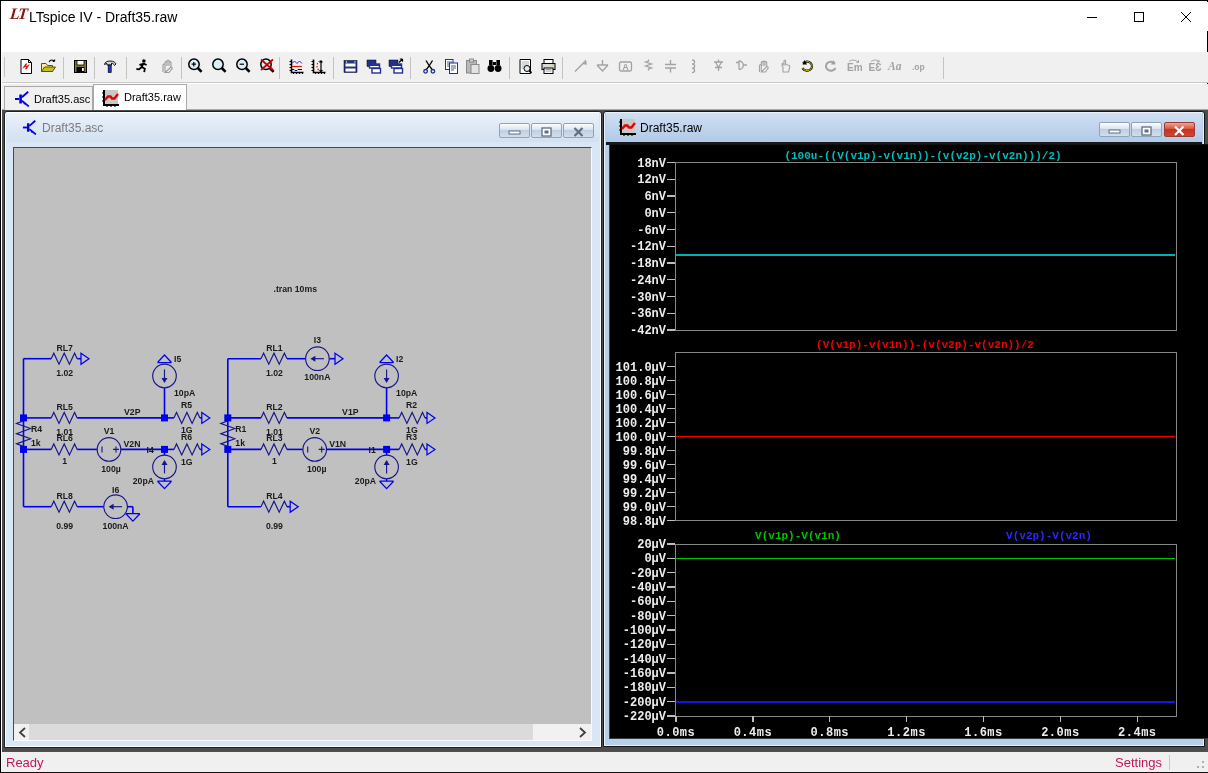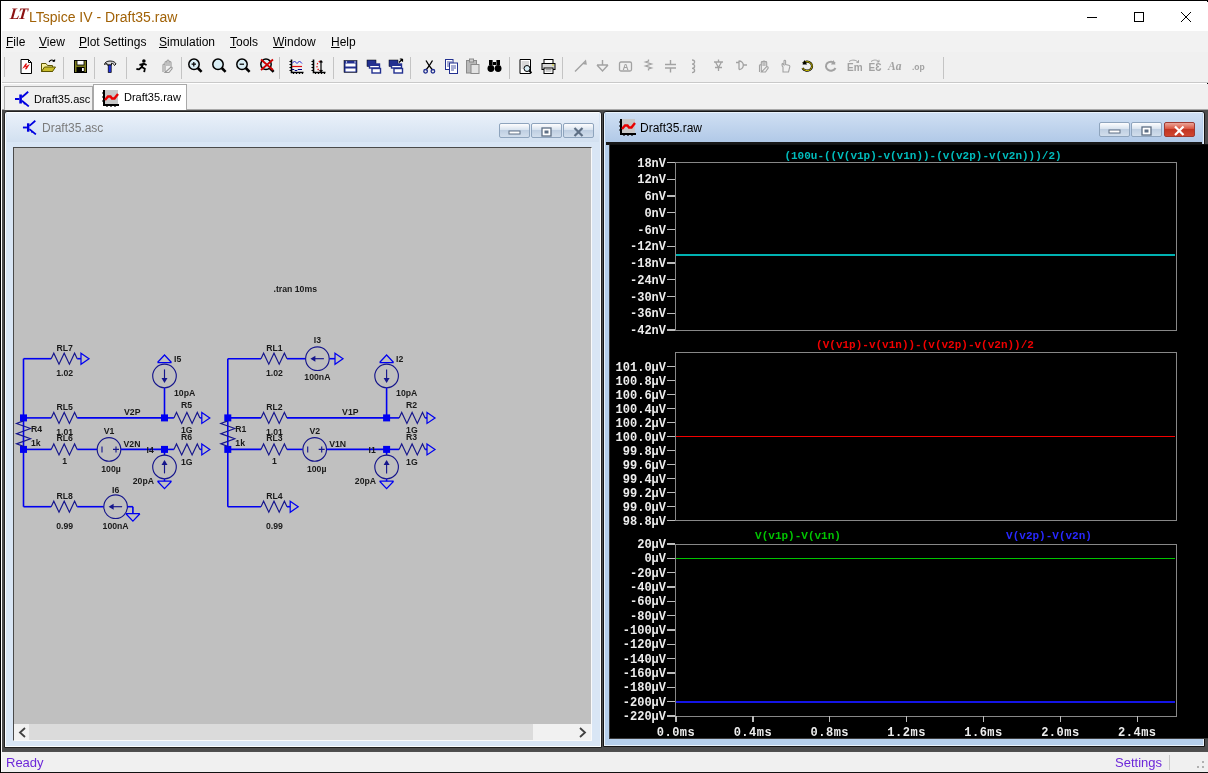--- a/index.html
+++ b/index.html
@@ -1,18 +1,18 @@
 <!DOCTYPE html>
 <html><head><meta charset="utf-8"><style>
 *{margin:0;padding:0;box-sizing:border-box}
 html,body{width:1208px;height:773px;overflow:hidden;font-family:"Liberation Sans",sans-serif;background:#fff}
 .abs{position:absolute}
 #app{position:absolute;left:0;top:0;width:1208px;height:773px;border:1px solid #000;background:#fff}
 #titlebar{position:absolute;left:1px;top:1px;width:1206px;height:29px;background:#fff}
-#titletext{position:absolute;left:27px;top:7px;font-size:14px;color:#a16207}
+#titletext{position:absolute;left:27px;top:7px;font-size:14px;color:#000000}
 #menubar{position:absolute;left:1px;top:30px;width:1206px;height:21px;background:#f2f2f2;font-size:12px;color:#000}
 #menubar>span{position:absolute;top:4px}
 .u{text-decoration:underline}
 #toolbar{position:absolute;left:1px;top:51px;width:1206px;height:31px;background:#f0f0f0;border-bottom:1px solid #c9c9c9}
 .tsep{position:absolute;top:5px;width:1px;height:22px;background:#c4c4c4}
 #tabbar{position:absolute;left:1px;top:83px;width:1206px;height:26px;background:#f0f0f0}
 #tabbar .tline{position:absolute;left:0;bottom:0;width:100%;height:1px;background:#a9a9a9}
 .tab1{position:absolute;left:2px;top:2px;width:89px;height:24px;background:#f0f0f0;border:1px solid #a9a9a9;border-bottom:none}
 .tab2{position:absolute;left:91px;top:0px;width:94px;height:26px;background:#fff;border:1px solid #a9a9a9;border-bottom:none;z-index:2}
 .tab1 span,.tab2 span{position:absolute;top:6px;font-size:11px;color:#000}
@@ -23,45 +23,36 @@
 #stitle .t{position:absolute;left:35px;top:8px;font-size:12px;color:#7b7b7b}
 #sclient{position:absolute;left:8px;top:34.5px;width:579px;height:594.5px;background:#c0c0c0;border:1px solid #4a4a4a;border-right-color:#fafafa;border-bottom-color:#fafafa}
 #sscroll{position:absolute;left:0px;bottom:0px;width:577px;height:16px;background:#f1f1f1}
 #sthumb{position:absolute;left:15px;top:0px;width:504px;height:16px;background:#dbdbdb}
 #wwin{position:absolute;left:601px;top:1px;width:602px;height:636px;background:#b6cfeb;border:1px solid #151515;border-radius:3px 3px 0 0;box-shadow:inset 0 0 0 1px #e9f2fb}
 #wtitle{position:absolute;left:2px;top:1px;width:596px;height:29px;background:linear-gradient(#cfdff3,#b1c9e7)}
 #wtitle .t{position:absolute;left:34px;top:8px;font-size:12px;color:#000}
 #wclient{position:absolute;left:5px;top:32px;width:631px;height:594.5px;background:#000;border:1px solid #3a3a3a;border-top-color:#111}
 .cb{position:absolute;width:31px;height:15px;border:1px solid #8ea4bd;border-radius:2px;background:linear-gradient(#fdfdfe,#d8e3ef 45%,#bfcfe2 50%,#d2deec)}
 .cbr{position:absolute;width:31px;height:15px;border:1px solid #9e3a32;border-radius:2px;background:linear-gradient(#eba599,#d9543f 45%,#c23522 50%,#d0452f)}
-#status{position:absolute;left:1px;top:750px;width:1206px;height:21px;background:#f0f0f0;font-size:13px;color:#6d28d9;border-top:1px solid #505050}
+#status{position:absolute;left:1px;top:750px;width:1206px;height:21px;background:#f0f0f0;font-size:13px;color:#be185d;border-top:1px solid #505050}
 #status .grip{position:absolute;right:2px;bottom:2px}
 </style></head><body>
 <div id="app">
 <div id="titlebar">
   <span class="abs" style="left:8px;top:3px;font-family:'Liberation Serif',serif;font-style:italic;font-weight:bold;font-size:16px;color:#8c1111;letter-spacing:-1.5px;transform:skewX(-6deg)">LT</span>
   <span id="titletext">LTspice IV - Draft35.raw</span>
   <svg class="abs" style="left:1082px;top:7px" width="16" height="16">
         <line x1="3" y1="8.5" x2="13" y2="8.5" stroke="#000" stroke-width="1"></line>
       </svg>
   <svg class="abs" style="left:1129px;top:7px" width="16" height="16">
         <rect x="3.5" y="3.5" width="9" height="9" fill="none" stroke="#000" stroke-width="1"></rect>
       </svg>
   <svg class="abs" style="left:1176px;top:7px" width="16" height="16">
         <path d="M3 3 L13 13 M13 3 L3 13" stroke="#000" stroke-width="1" fill="none"></path>
       </svg>
-</div>
-<div id="menubar">
-  <span style="left:4px"><span class="u">F</span>ile</span>
-  <span style="left:37px"><span class="u">V</span>iew</span>
-  <span style="left:77px"><span class="u">P</span>lot Settings</span>
-  <span style="left:157px"><span class="u">S</span>imulation</span>
-  <span style="left:228px"><span class="u">T</span>ools</span>
-  <span style="left:271px"><span class="u">W</span>indow</span>
-  <span style="left:329px"><span class="u">H</span>elp</span>
 </div>
 <div id="toolbar">
       <div id="icons">
         <div class="abs" style="left:2px;top:5px;width:1px;height:20px;background:#c0c0c0"></div>
         <div class="tsep" style="left:61.0px"></div>
         <div class="tsep" style="left:92.4px"></div>
         <div class="tsep" style="left:123.7px"></div>
         <div class="tsep" style="left:179.0px"></div>
         <div class="tsep" style="left:277.4px"></div>
         <div class="tsep" style="left:330.8px"></div>

